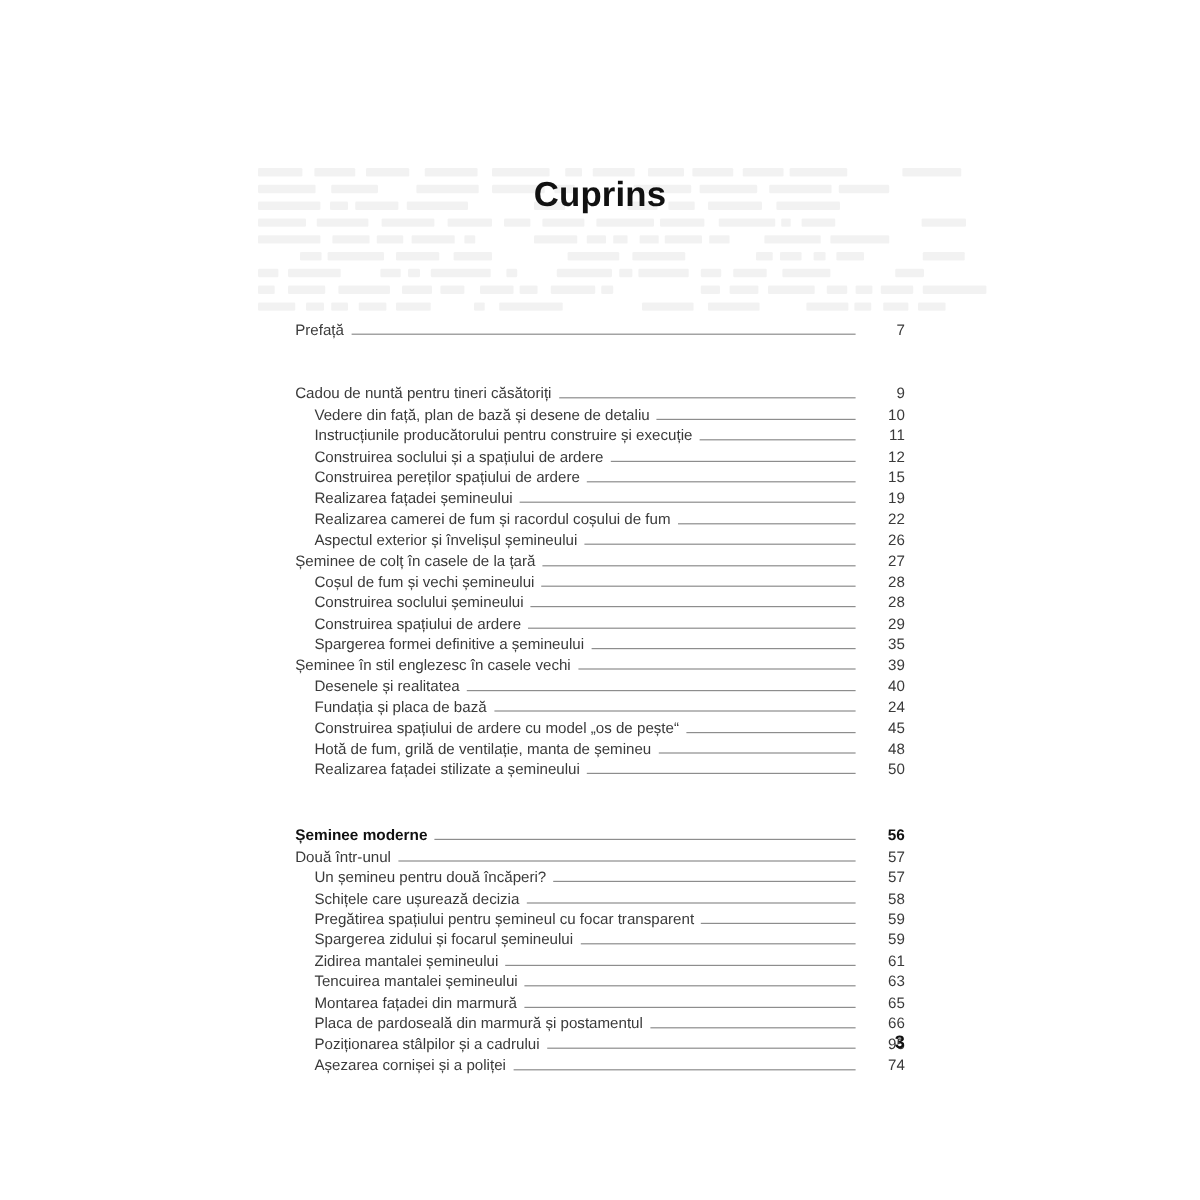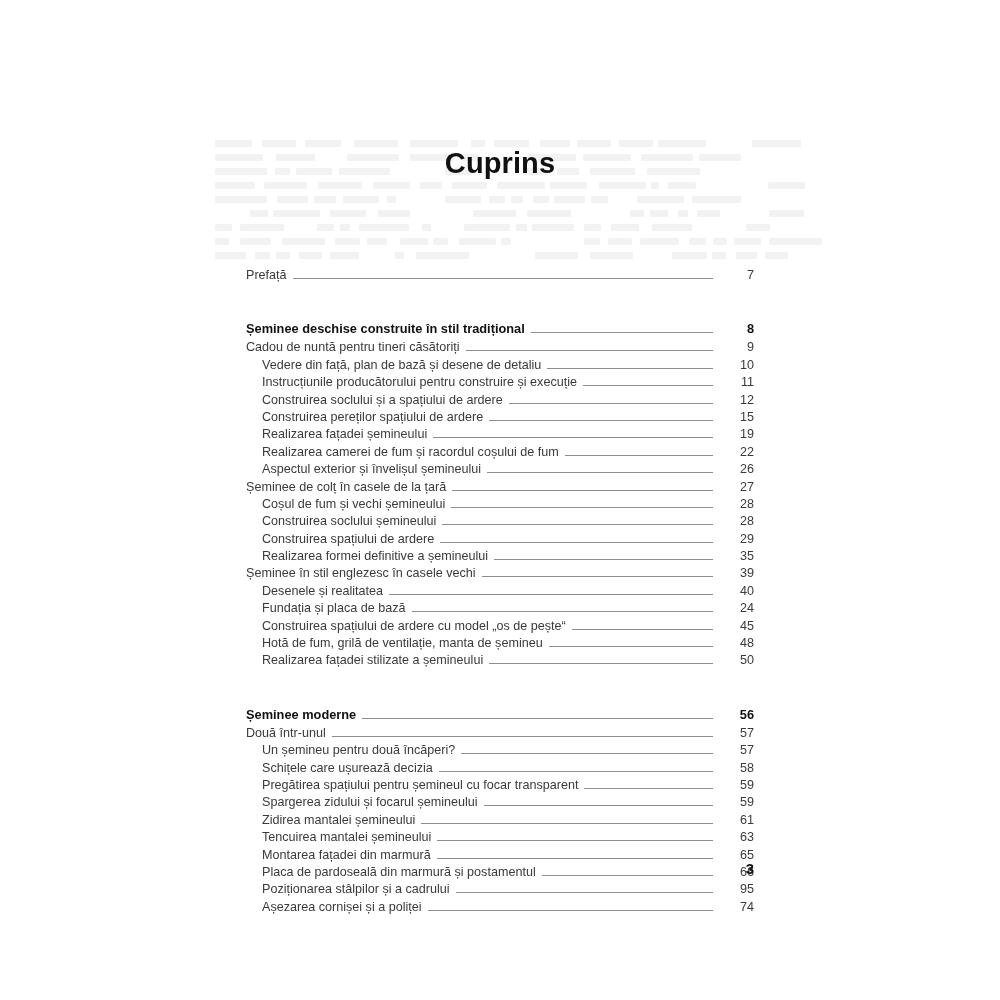--- a/index.html
+++ b/index.html
@@ -248,25 +248,20 @@
 
   <h1 id="title">Cuprins</h1>
 
   <div id="toc">
       <div class="row lvl0">
         <span class="label">Prefață</span>
         <span class="leader"></span>
         <span class="page">7</span>
       </div>
       <div class="gap-lg"></div>
-      <div class="row part">
-        <span class="label">Șeminee deschise construite în stil tradițional</span>
-        <span class="leader"></span>
-        <span class="page">8</span>
-      </div>
       <div class="row lvl1">
         <span class="label">Cadou de nuntă pentru tineri căsătoriți</span>
         <span class="leader"></span>
         <span class="page">9</span>
       </div>
       <div class="row lvl2">
         <span class="label">Vedere din față, plan de bază și desene de detaliu</span>
         <span class="leader"></span>
         <span class="page">10</span>
       </div>
@@ -314,21 +309,21 @@
         <span class="label">Construirea soclului șemineului</span>
         <span class="leader"></span>
         <span class="page">28</span>
       </div>
       <div class="row lvl2">
         <span class="label">Construirea spațiului de ardere</span>
         <span class="leader"></span>
         <span class="page">29</span>
       </div>
       <div class="row lvl2">
-        <span class="label">Realizarea formei definitive a șemineului</span>
+        <span class="label">Spargerea formei definitive a șemineului</span>
         <span class="leader"></span>
         <span class="page">35</span>
       </div>
       <div class="row lvl1">
         <span class="label">Șeminee în stil englezesc în casele vechi</span>
         <span class="leader"></span>
         <span class="page">39</span>
       </div>
       <div class="row lvl2">
         <span class="label">Desenele și realitatea</span>

